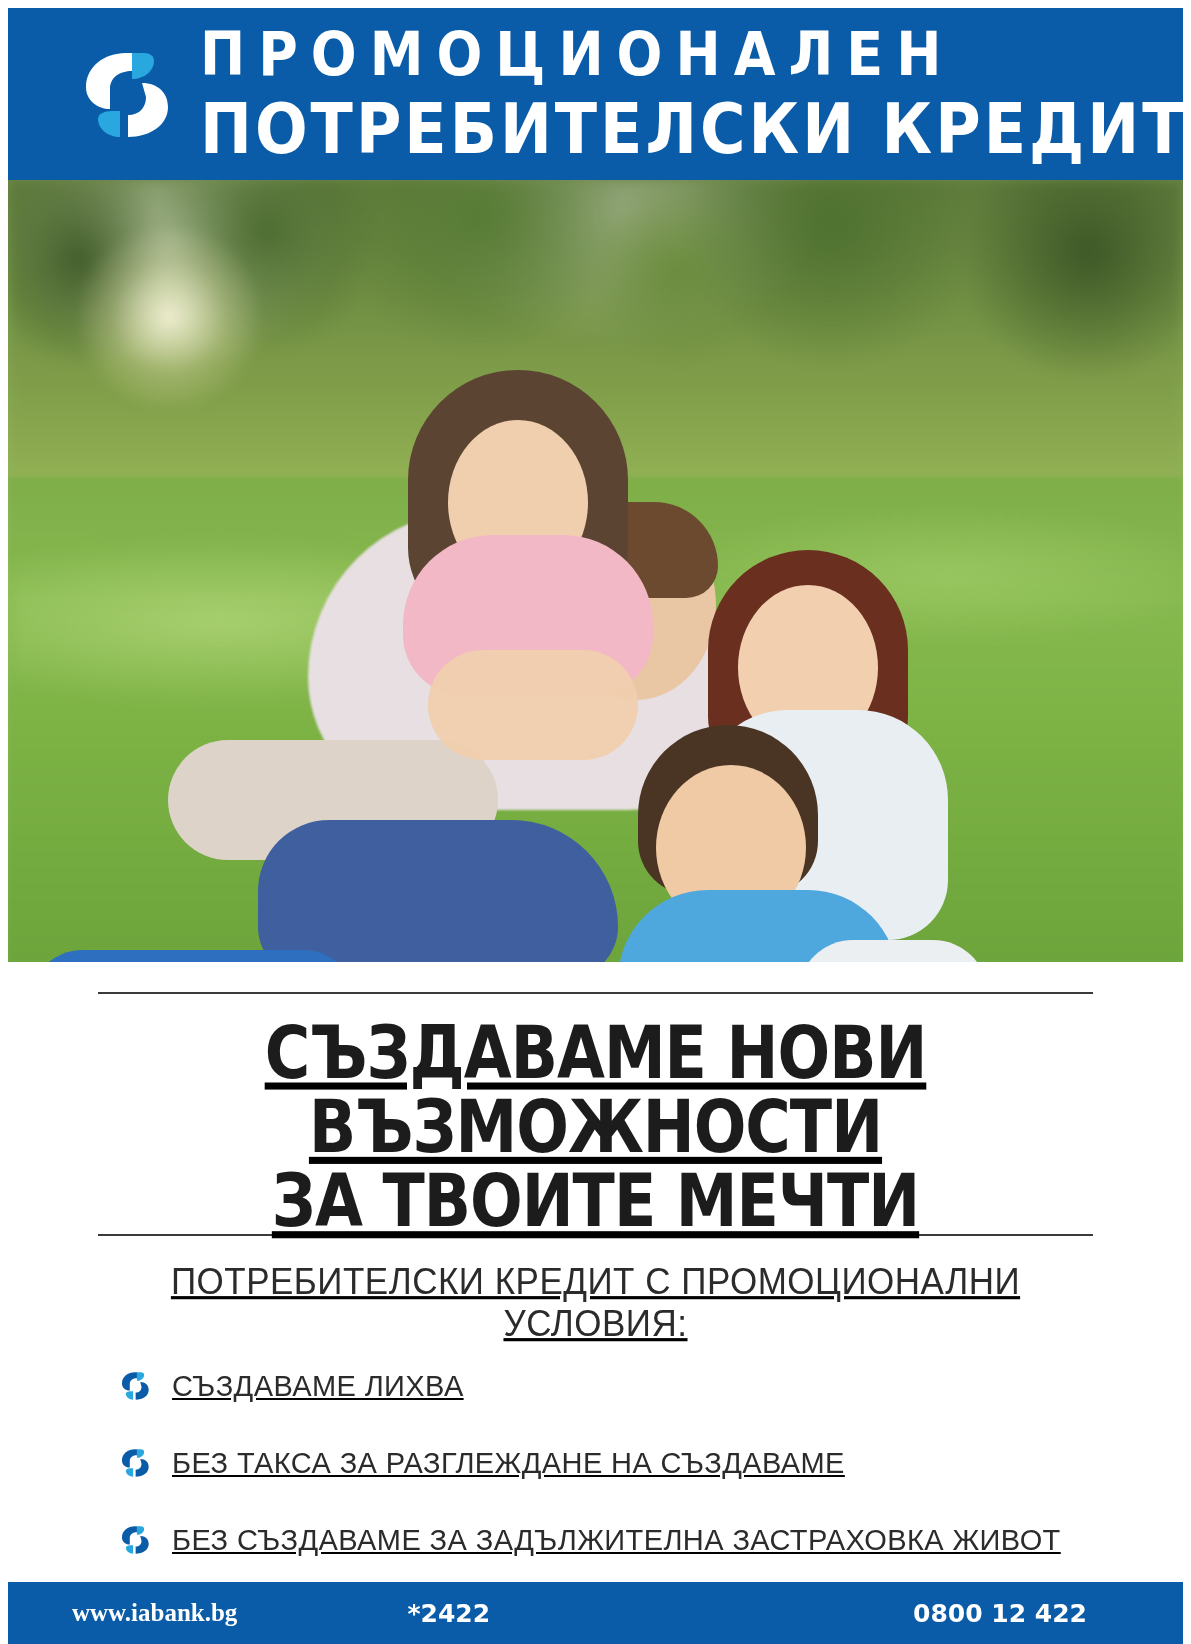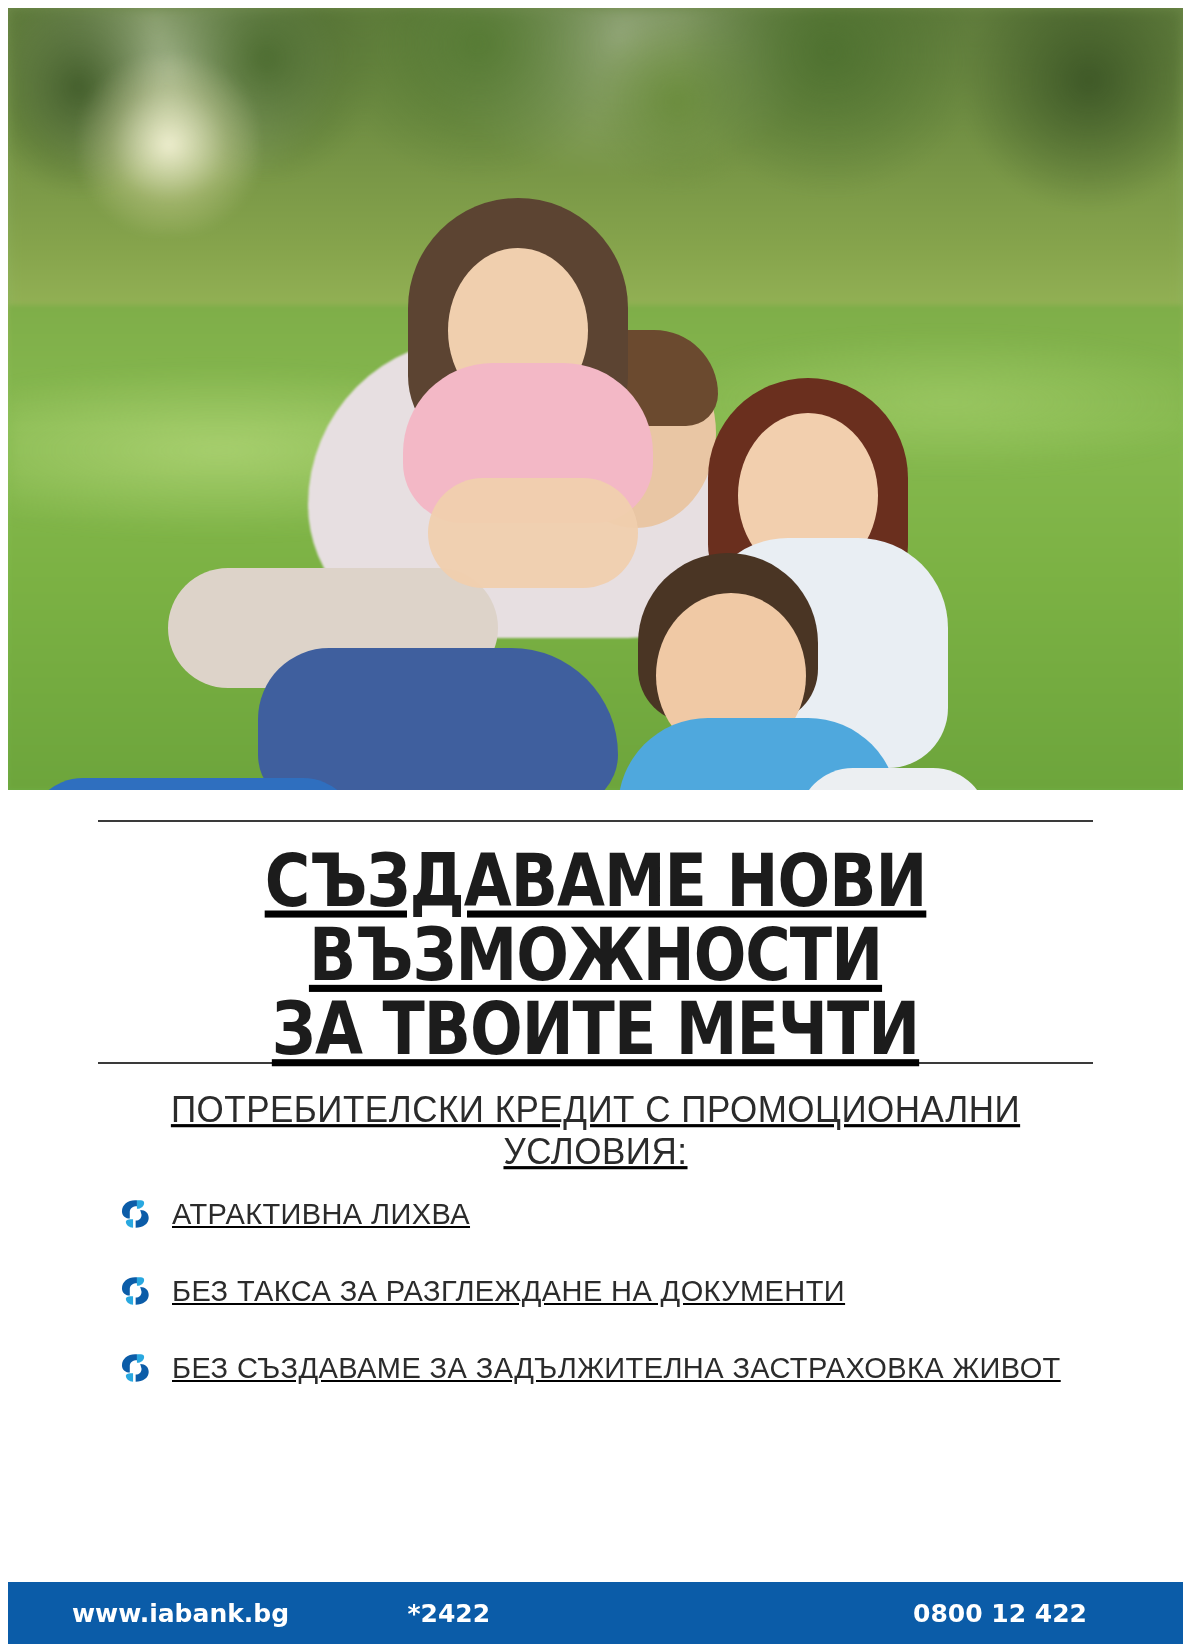--- a/index.html
+++ b/index.html
@@ -188,29 +188,43 @@
     bottom: 0;
     height: 62px;
     background: #0b5ca8;
     color: #ffffff;
     display: flex;
     align-items: center;
     font-family: "DejaVu Sans", sans-serif;
     font-weight: bold;
     font-size: 25px;
   }
-  .footer .f-left { width: 34%; padding-left: 64px; box-sizing: border-box; }
+  .footer .f-left { width: 34%; padding-left: 64px; box-sizing: border-box; font-family: Liberation Serif, serif; }
   .footer .f-mid  { width: 32%; }
   .footer .f-right{ width: 34%; text-align: right; padding-right: 96px; box-sizing: border-box; }
 </style>
 </head>
 <body>
 
 <div class="poster">
 
+  <div class="header">
+    <div class="logo">
+      <svg width="92" height="92" viewBox="0 0 92 92" xmlns="http://www.w3.org/2000/svg">
+        <path d="M46 4 C 24 4, 6 18, 6 38 C 6 52, 18 60, 30 60 L 30 40 C 30 28, 40 22, 52 22 L 52 4 Z" fill="#ffffff"></path>
+        <path d="M52 4 L 52 30 C 64 30, 74 22, 74 12 C 74 7, 70 4, 64 4 Z" fill="#29a8e0"></path>
+        <path d="M62 34 C 78 34, 88 44, 88 58 C 88 76, 70 88, 48 88 L 48 66 C 60 66, 66 58, 66 48 Z" fill="#ffffff"></path>
+        <path d="M40 62 L 40 88 C 28 88, 18 80, 18 70 C 18 65, 24 62, 32 62 Z" fill="#29a8e0"></path>
+      </svg>
+    </div>
+    <div class="header-titles">
+      <div class="title-line1">ПРОМОЦИОНАЛЕН</div>
+      <div class="title-line2">ПОТРЕБИТЕЛСКИ КРЕДИТ</div>
+    </div>
+  </div>
 
   <div class="hero">
     <div class="sky"></div>
     <div class="trees"></div>
     <div class="sun"></div>
     <div class="grass"></div>
     <div class="grass-hl"></div>
 
     <div class="family">
 
@@ -253,33 +267,33 @@
 
       <div class="bullet">
         <span class="bullet-icon">
           <svg width="30" height="30" viewBox="0 0 92 92" xmlns="http://www.w3.org/2000/svg">
             <path d="M46 4 C 24 4, 6 18, 6 38 C 6 52, 18 60, 30 60 L 30 40 C 30 28, 40 22, 52 22 L 52 4 Z" fill="#0b5ca8"></path>
             <path d="M52 4 L 52 30 C 64 30, 74 22, 74 12 C 74 7, 70 4, 64 4 Z" fill="#29a8e0"></path>
             <path d="M62 34 C 78 34, 88 44, 88 58 C 88 76, 70 88, 48 88 L 48 66 C 60 66, 66 58, 66 48 Z" fill="#0b5ca8"></path>
             <path d="M40 62 L 40 88 C 28 88, 18 80, 18 70 C 18 65, 24 62, 32 62 Z" fill="#29a8e0"></path>
           </svg>
         </span>
-        <span class="bullet-text">АТРАКТИВНА ЛИХВА</span>
+        <span class="bullet-text">СЪЗДАВАМЕ ЛИХВА</span>
       </div>
 
       <div class="bullet">
         <span class="bullet-icon">
           <svg width="30" height="30" viewBox="0 0 92 92" xmlns="http://www.w3.org/2000/svg">
             <path d="M46 4 C 24 4, 6 18, 6 38 C 6 52, 18 60, 30 60 L 30 40 C 30 28, 40 22, 52 22 L 52 4 Z" fill="#0b5ca8"></path>
             <path d="M52 4 L 52 30 C 64 30, 74 22, 74 12 C 74 7, 70 4, 64 4 Z" fill="#29a8e0"></path>
             <path d="M62 34 C 78 34, 88 44, 88 58 C 88 76, 70 88, 48 88 L 48 66 C 60 66, 66 58, 66 48 Z" fill="#0b5ca8"></path>
             <path d="M40 62 L 40 88 C 28 88, 18 80, 18 70 C 18 65, 24 62, 32 62 Z" fill="#29a8e0"></path>
           </svg>
         </span>
-        <span class="bullet-text">БЕЗ ТАКСА ЗА РАЗГЛЕЖДАНЕ НА ДОКУМЕНТИ</span>
+        <span class="bullet-text">БЕЗ ТАКСА ЗА РАЗГЛЕЖДАНЕ НА СЪЗДАВАМЕ</span>
       </div>
 
       <div class="bullet">
         <span class="bullet-icon">
           <svg width="30" height="30" viewBox="0 0 92 92" xmlns="http://www.w3.org/2000/svg">
             <path d="M46 4 C 24 4, 6 18, 6 38 C 6 52, 18 60, 30 60 L 30 40 C 30 28, 40 22, 52 22 L 52 4 Z" fill="#0b5ca8"></path>
             <path d="M52 4 L 52 30 C 64 30, 74 22, 74 12 C 74 7, 70 4, 64 4 Z" fill="#29a8e0"></path>
             <path d="M62 34 C 78 34, 88 44, 88 58 C 88 76, 70 88, 48 88 L 48 66 C 60 66, 66 58, 66 48 Z" fill="#0b5ca8"></path>
             <path d="M40 62 L 40 88 C 28 88, 18 80, 18 70 C 18 65, 24 62, 32 62 Z" fill="#29a8e0"></path>
           </svg>

